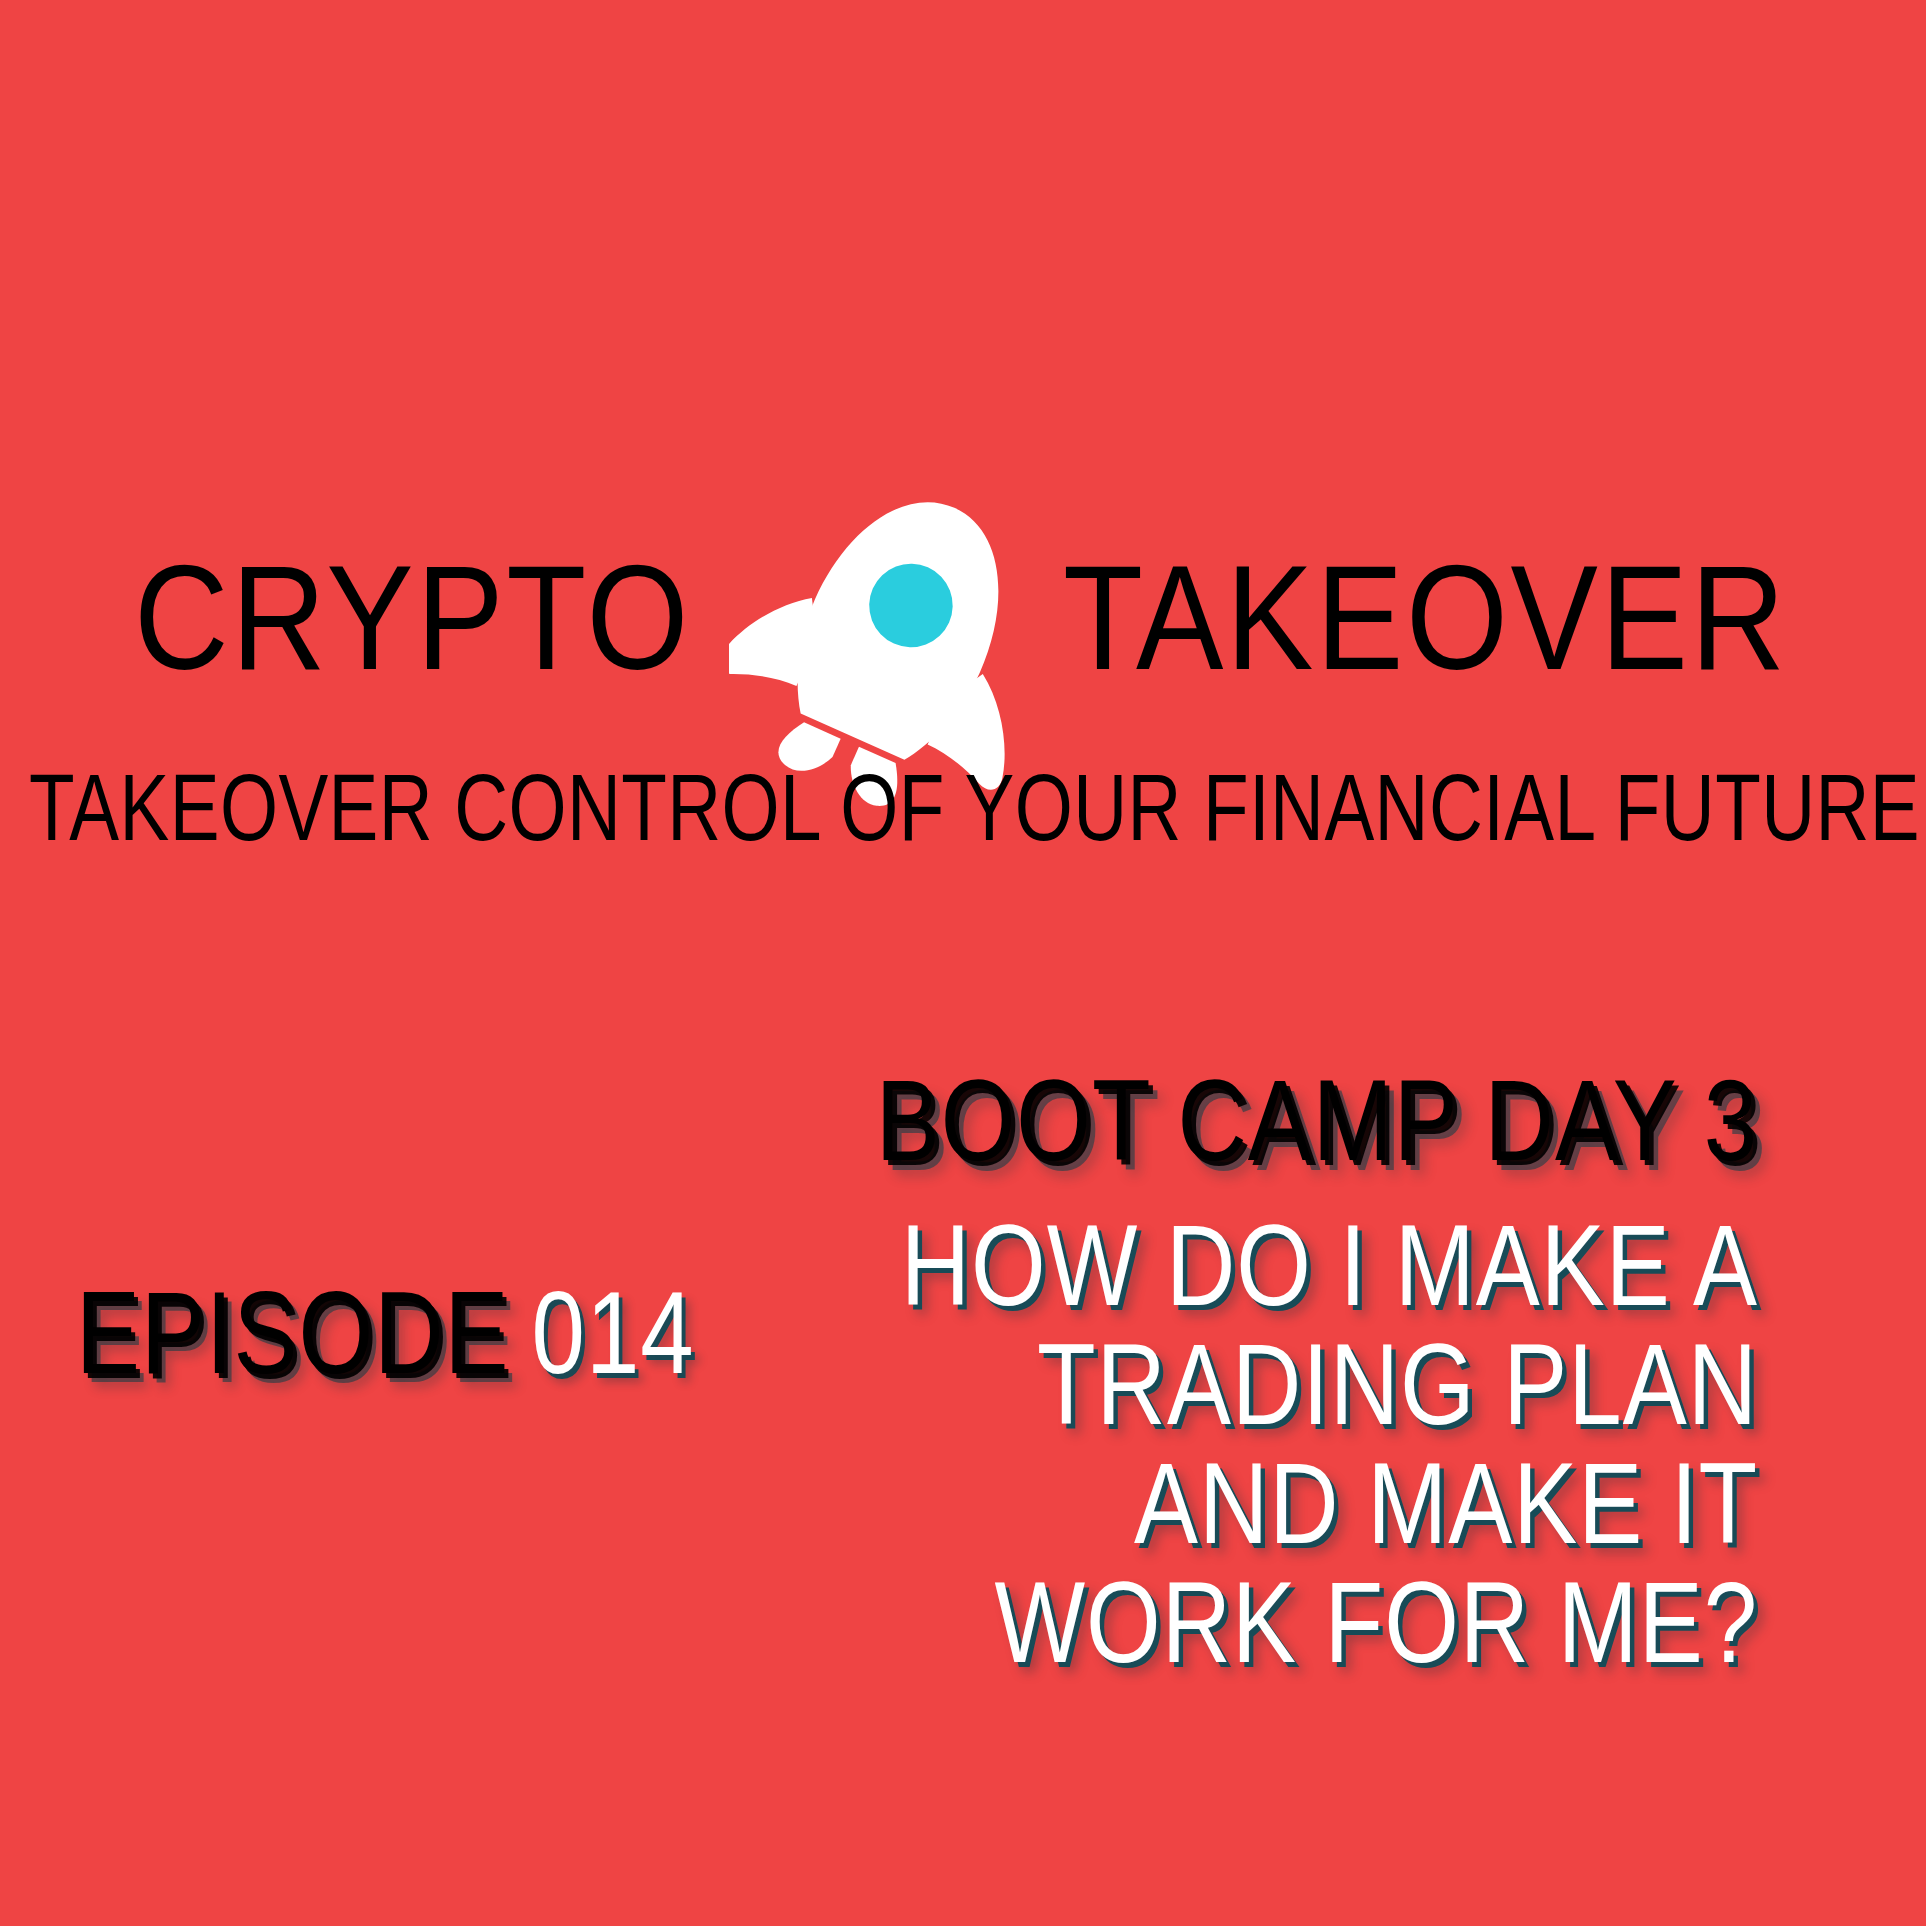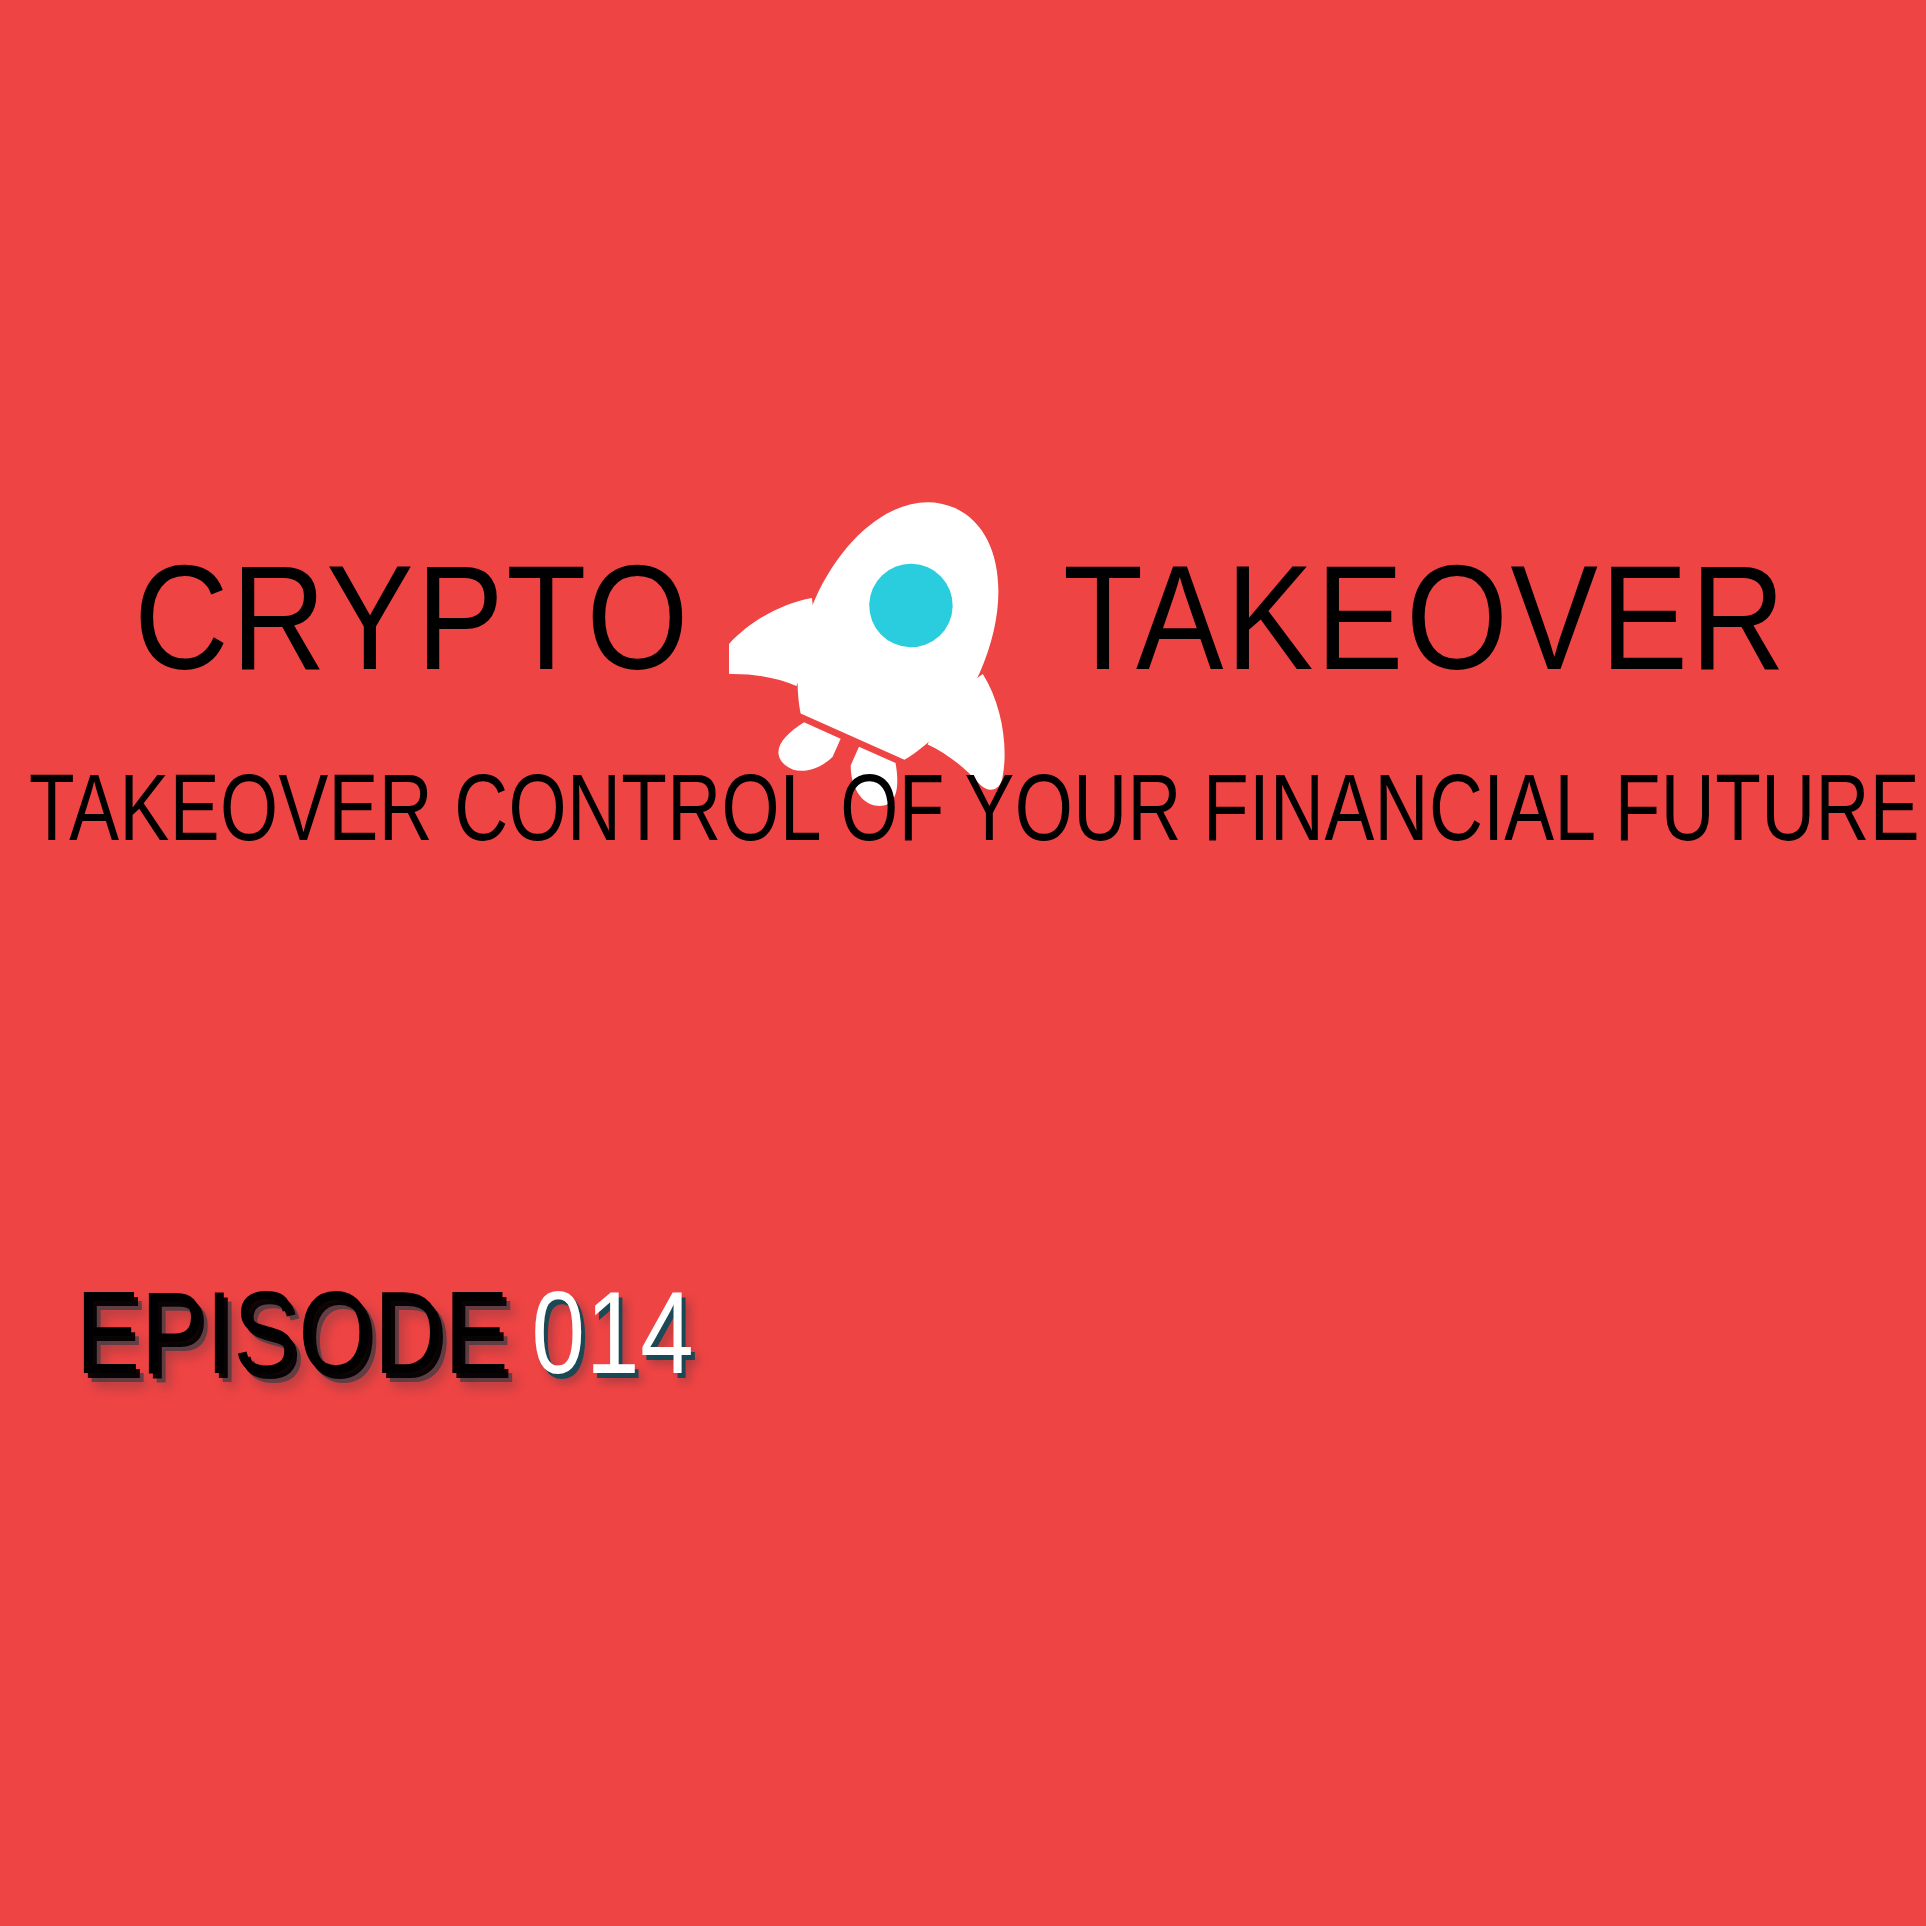--- a/index.html
+++ b/index.html
@@ -182,15 +182,22 @@
     <div class="wordmark" id="word-takeover">TAKEOVER</div>
 
   </div>
 
   <div id="tagline">TAKEOVER CONTROL OF YOUR FINANCIAL FUTURE</div>
 
   <div id="episode-block">
     <span id="episode-word">EPISODE</span><span id="episode-number">014</span>
   </div>
 
+  <div id="title-block">
+    <div class="title-line dark">BOOT CAMP DAY 3</div>
+    <div class="title-line light">HOW DO I MAKE A</div>
+    <div class="title-line light">TRADING PLAN</div>
+    <div class="title-line light">AND MAKE IT</div>
+    <div class="title-line light">WORK FOR ME?</div>
+  </div>
 
 </div>
 
 
 </body></html>

